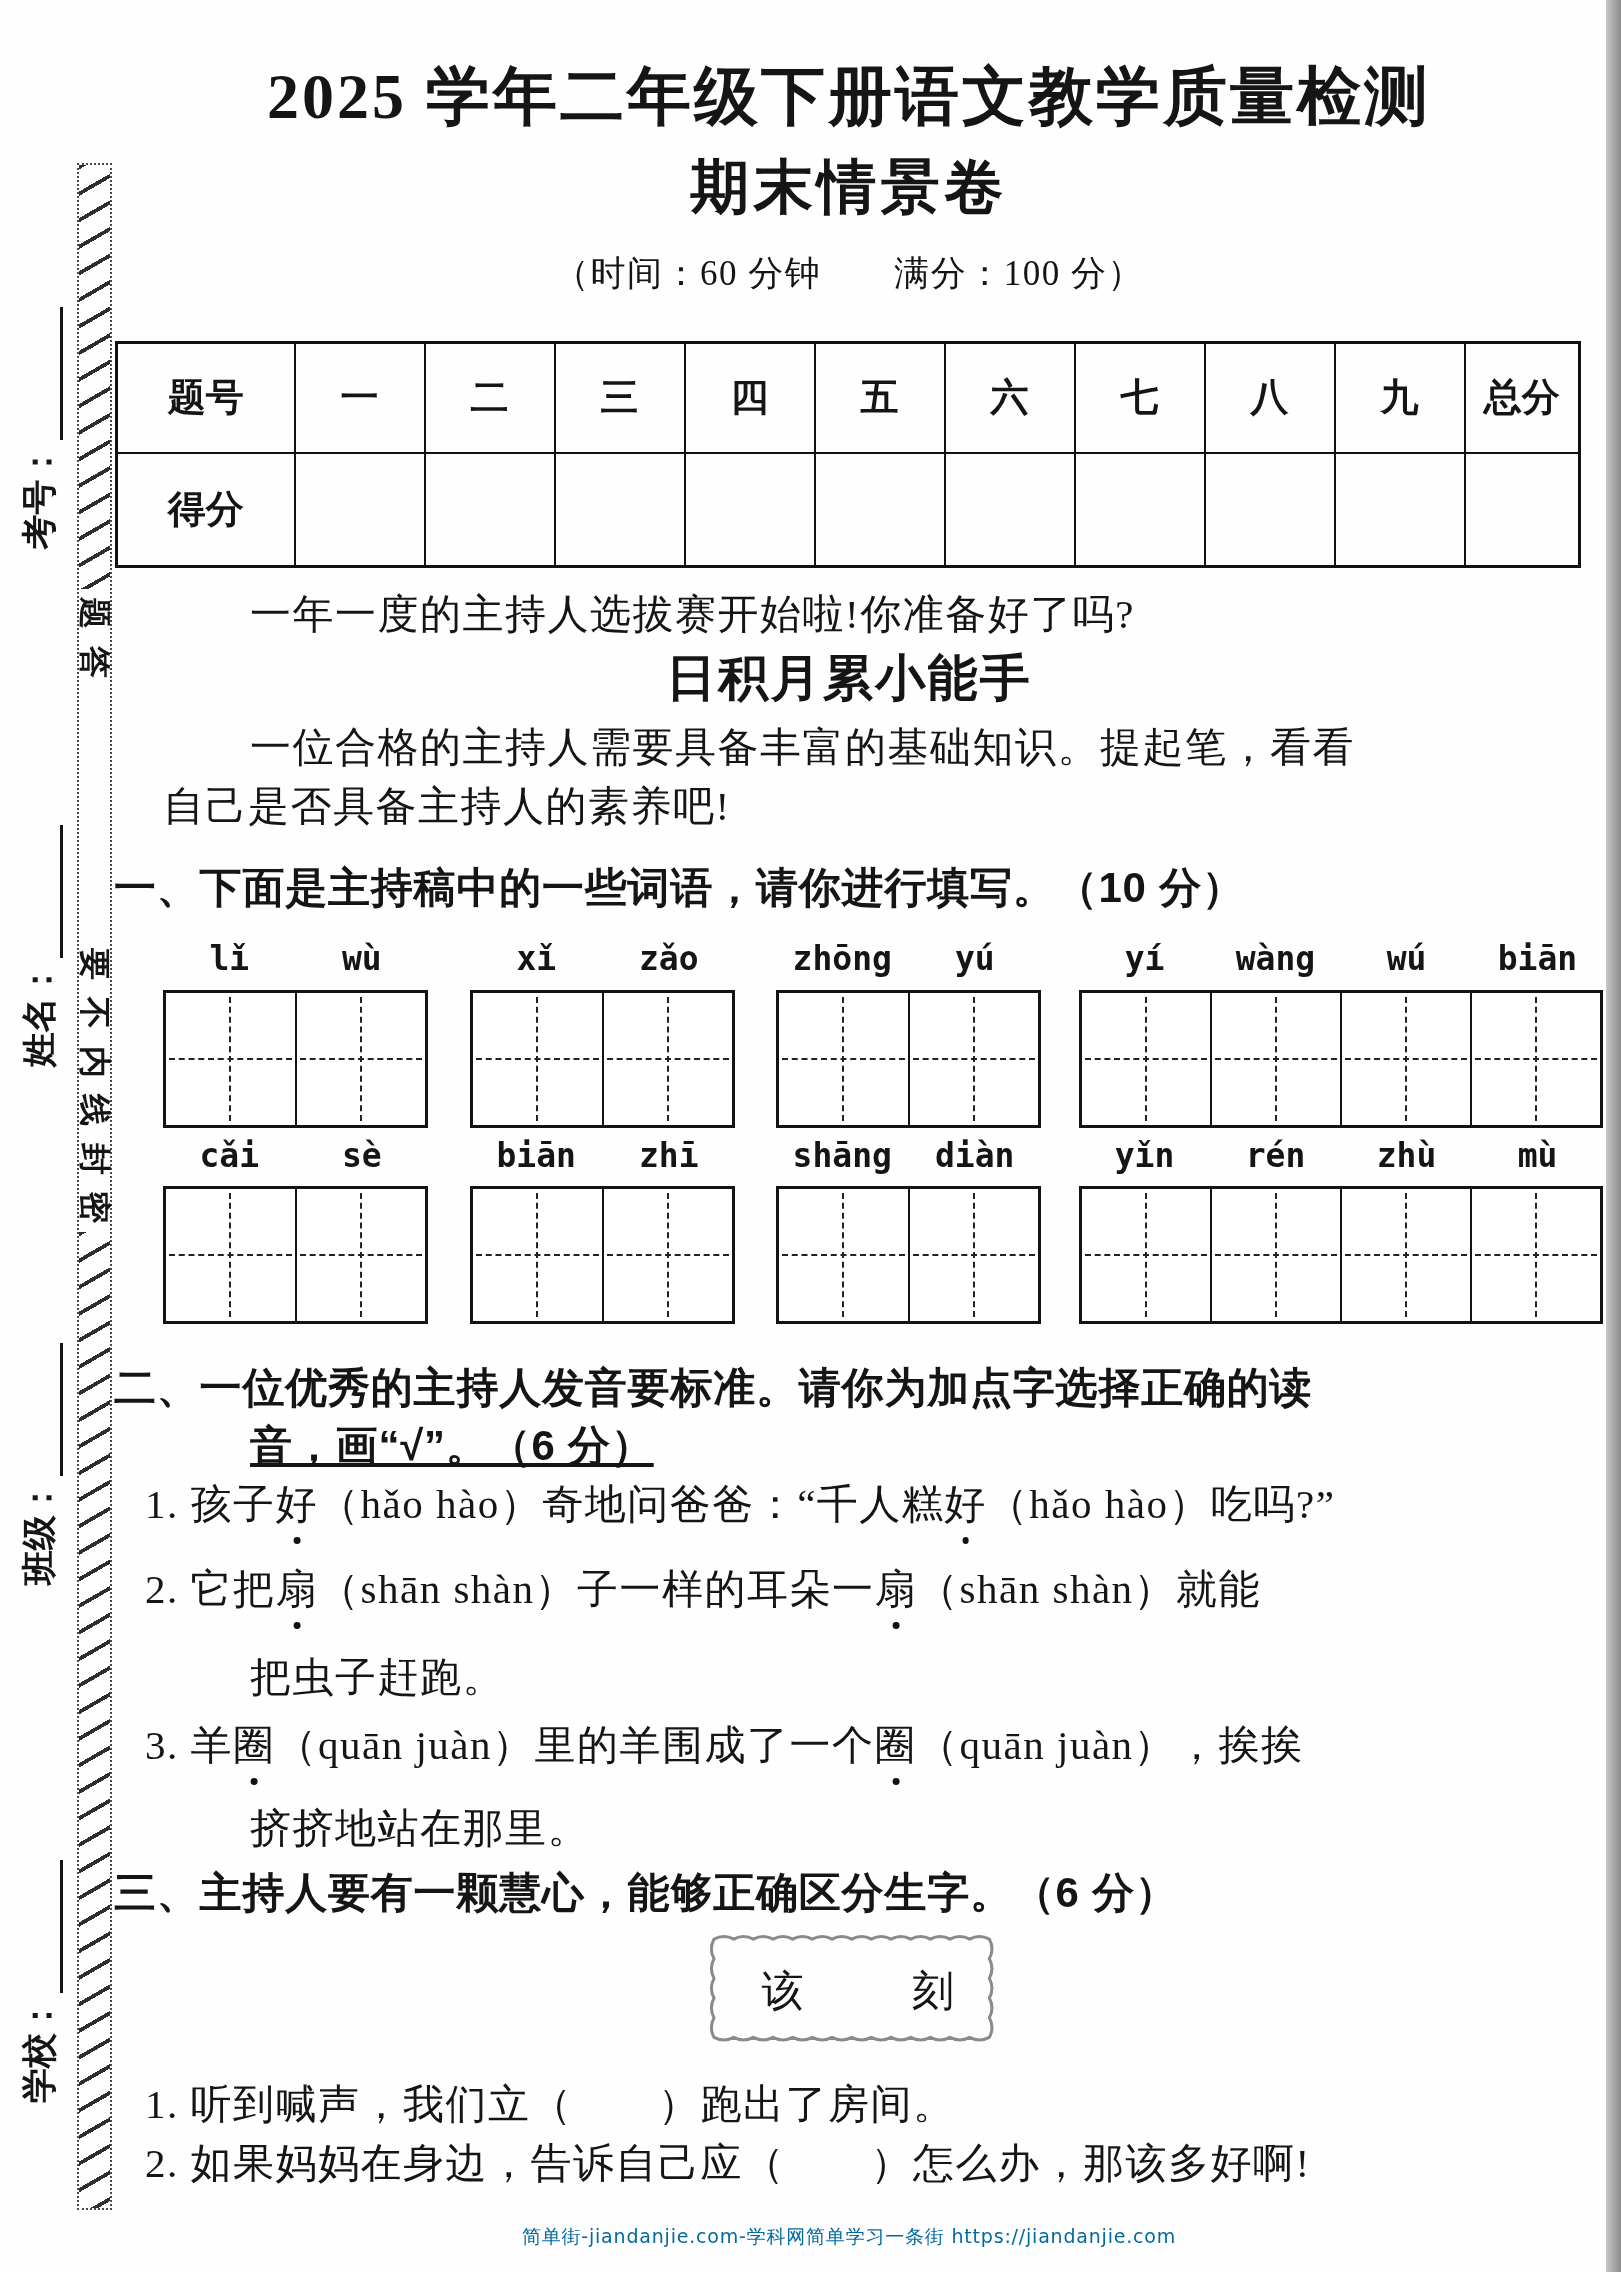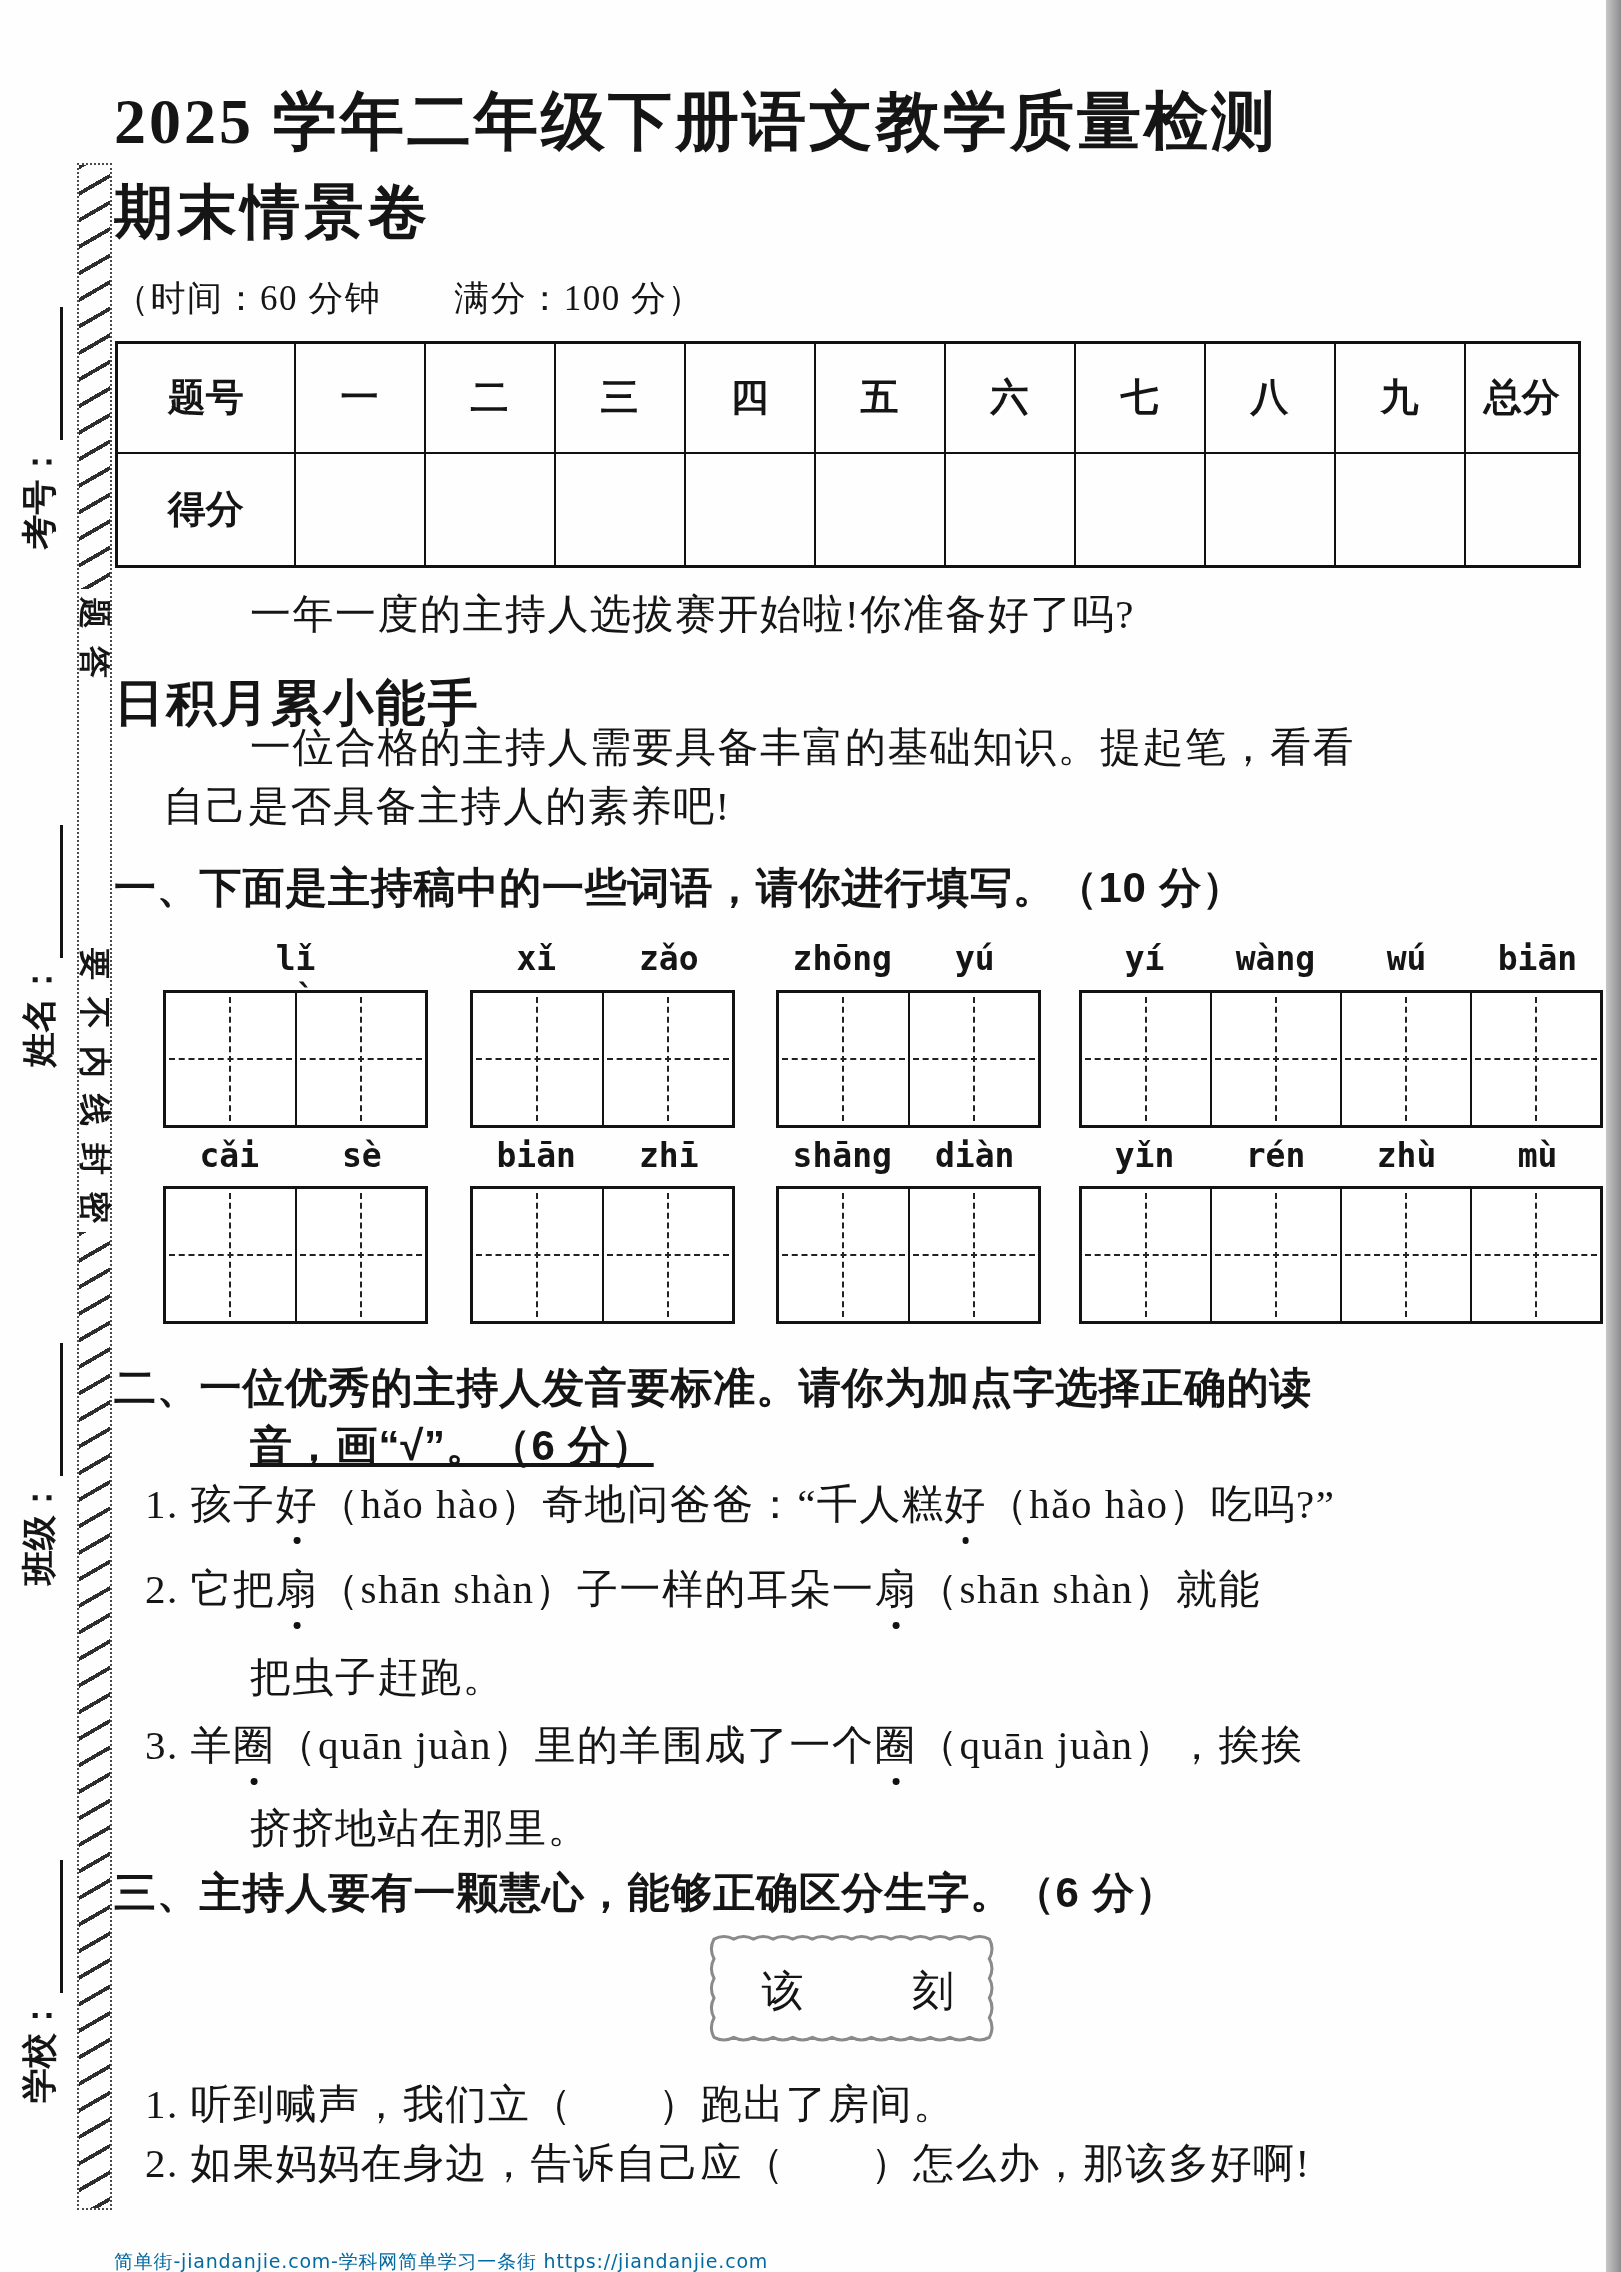--- a/index.html
+++ b/index.html
@@ -2,21 +2,21 @@
 <html style="font-size:12px"><head>
 <meta charset="utf-8">
 <style>
   * { margin:0; padding:0; box-sizing:border-box; }
   body { background:#ffffff; }
   .page {
     position:relative; width:1621px; height:2273px; background:#fefefe;
     font-family:"Liberation Serif", serif; color:#151515; overflow:hidden;
   }
   .abs { position:absolute; }
-  .center { left:114px; width:1470px; text-align:left;margin-top:25px; }
+  .center { left:114px; width:1470px; text-align:center; }
 
   
   .title1 { top:53px; font-size:64px; font-weight:700; letter-spacing:3px; }
   .title2 { top:148px; font-size:59px; font-weight:700; letter-spacing:4.5px; }
   .infoline { top:250px; font-size:35px; letter-spacing:1.5px; }
 
   
   .score-table { top:341px; left:115px; border-collapse:collapse; table-layout:fixed;padding-left:36px; }
   .score-table td {
     border:2.3px solid #111; text-align:center; vertical-align:middle;
@@ -177,21 +177,21 @@
   </tbody>
     </table>
 
   <div class="abs bodyline" style="left:250px; top:587px;">一年一度的主持人选拔赛开始啦!你准备好了吗?</div>
   <div class="abs center midhead">日积月累小能手</div>
   <div class="abs bodyline" style="left:250px; top:720px;">一位合格的主持人需要具备丰富的基础知识。提起笔，看看</div>
   <div class="abs bodyline" style="left:163px; top:779px;">自己是否具备主持人的素养吧!</div>
 
   <div class="abs boldhead" style="left:114px; top:860px;">一、下面是主持稿中的一些词语，请你进行填写。（10 分）</div>
 
-  <div class="abs pyrow" style="left:163px; top:939px; width:265px;flex-direction:column;">
+  <div class="abs pyrow" style="left:163px; top:939px; width:265px;">
     <span class="pyslot">lǐ</span>
     <span class="pyslot">wù</span>
   </div>
   <div class="abs pyrow" style="left:470px; top:939px; width:265px;">
     <span class="pyslot">xǐ</span>
     <span class="pyslot">zǎo</span>
   </div>
   <div class="abs pyrow" style="left:776px; top:939px; width:265px;">
     <span class="pyslot">zhōng</span>
     <span class="pyslot">yú</span>

